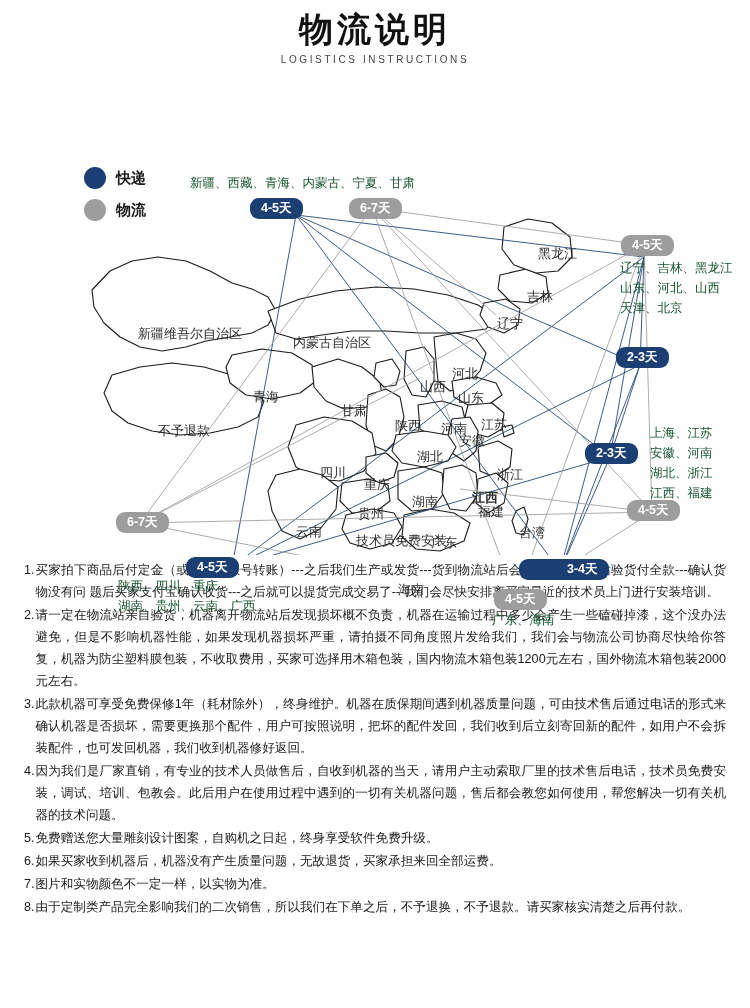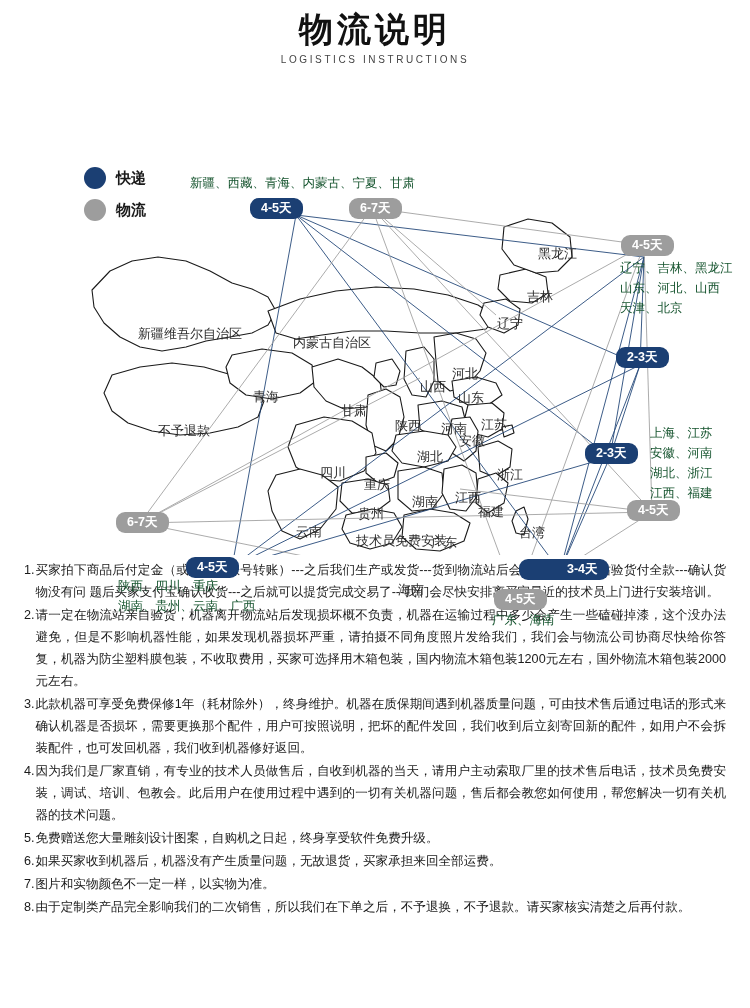--- a/index.html
+++ b/index.html
@@ -250,21 +250,21 @@
   <div class="prov" style="left:358px; top:430px;">贵州</div>
   <div class="prov" style="left:356px; top:457px;">技术员免费安装</div>
   <div class="prov" style="left:412px; top:418px;">湖南</div>
   <div class="prov" style="left:417px; top:373px;text-align:center;">湖北</div>
   <div class="prov" style="left:441px; top:345px;">河南</div>
   <div class="prov" style="left:420px; top:303px;">山西</div>
   <div class="prov" style="left:452px; top:290px;">河北</div>
   <div class="prov" style="left:458px; top:314px;">山东</div>
   <div class="prov" style="left:459px; top:357px;">安徽</div>
   <div class="prov" style="left:481px; top:341px;">江苏</div>
-  <div class="prov" style="left:455px; top:414px;">江西</div>
+  <div class="prov" style="left:472px; top:414px;font-weight:bold;">江西</div>
   <div class="prov" style="left:497px; top:391px;">浙江</div>
   <div class="prov" style="left:478px; top:428px;">福建</div>
   <div class="prov" style="left:431px; top:459px;">广东</div>
   <div class="prov" style="left:519px; top:449px;">台湾</div>
   <div class="prov" style="left:398px; top:506px;">海南</div>
   <div class="prov" style="left:497px; top:240px;">辽宁</div>
   <div class="prov" style="left:518px; top:213px;margin-left:9px;">吉林</div>
   <div class="prov" style="left:538px; top:170px;">黑龙江</div>
 
   <div class="legend">

